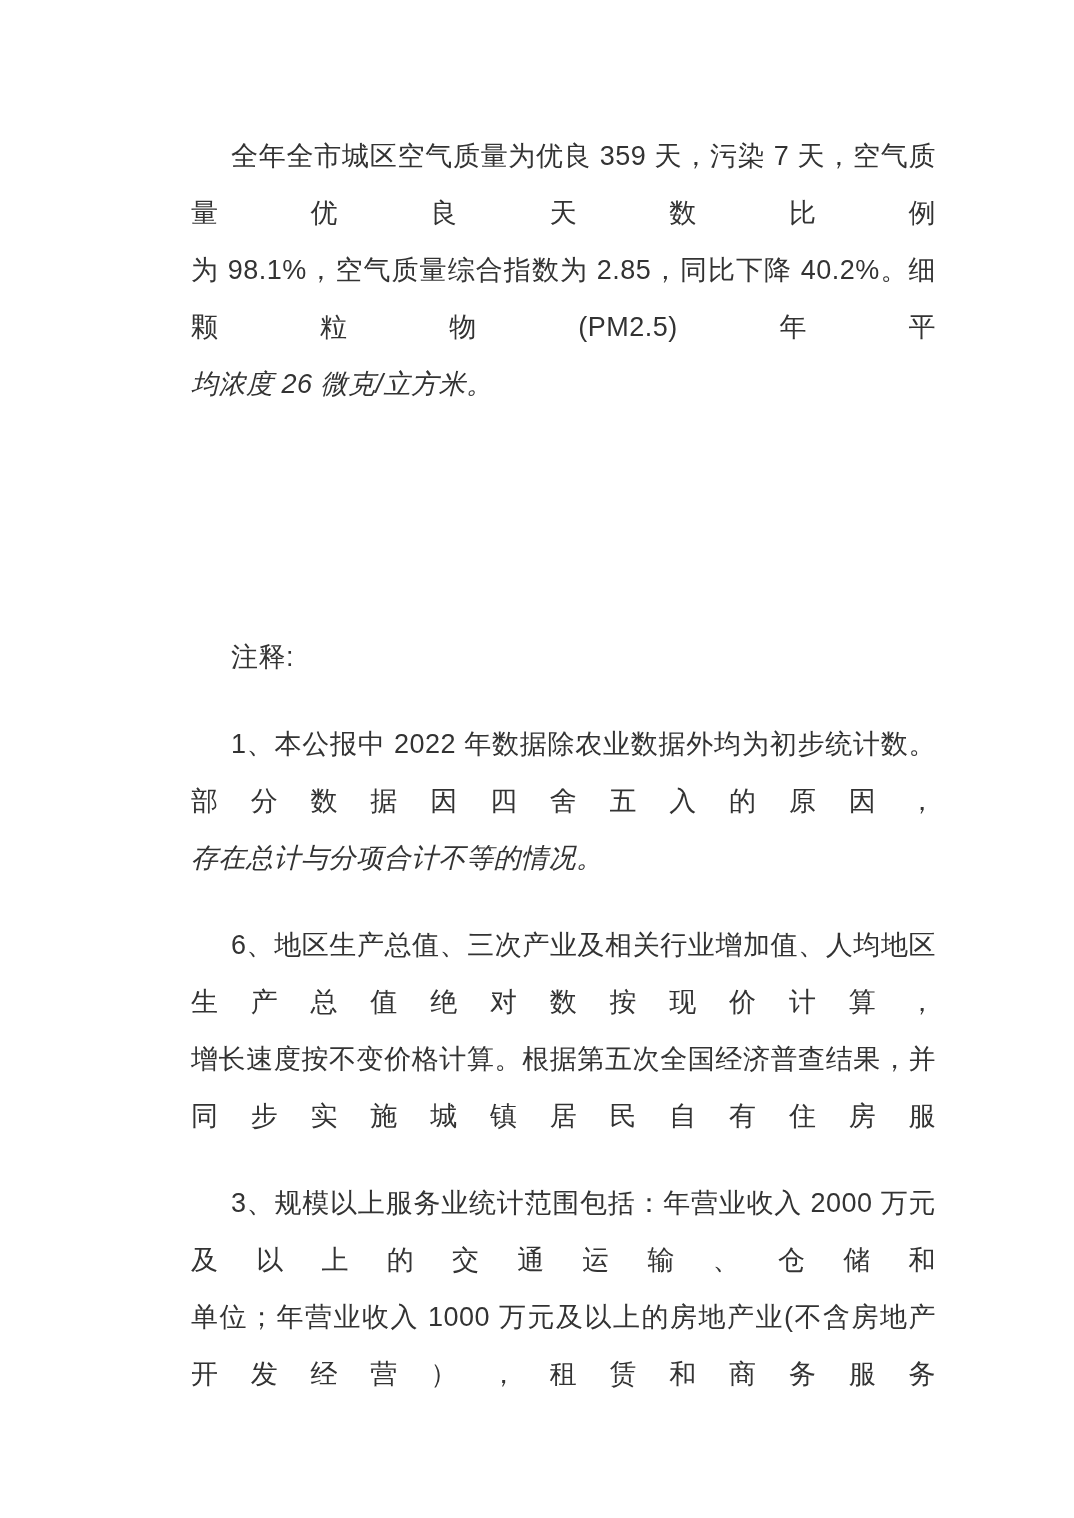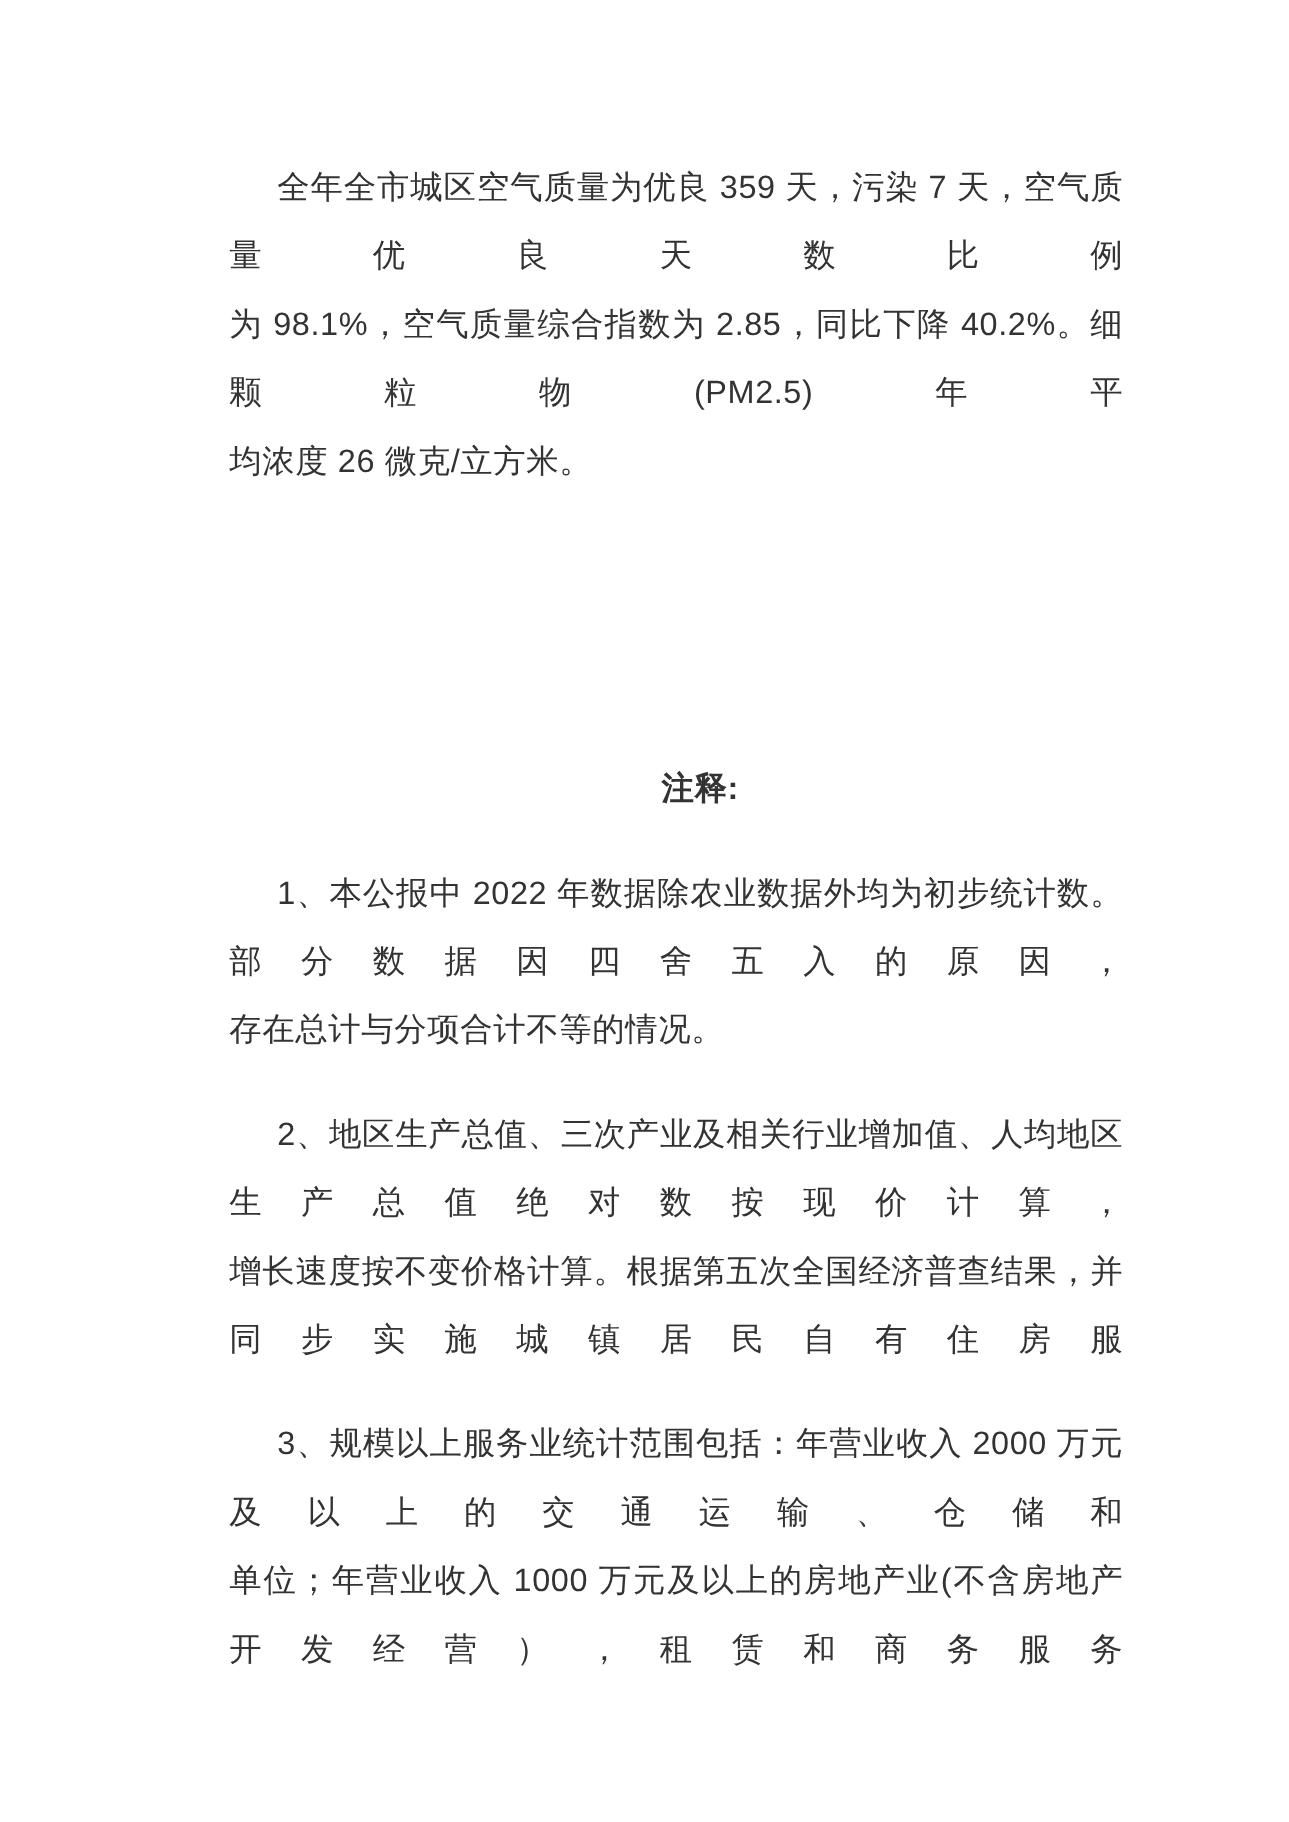--- a/index.html
+++ b/index.html
@@ -24,27 +24,26 @@
     color: #333333;
     letter-spacing: 0.5px;
   }
   .para { margin: 0; }
   .line {
     text-align: justify;
     text-align-last: justify;
     white-space: normal;
   }
   .line.first { text-indent: 40px; }
-  .line.last  { text-align-last: left; }
+  .line.last  { text-align-last: left; font-style: italic; }
   .big-gap { height: 216px; }
   .notes-heading {
-    font-weight: bold;
+    font-weight: normal;
     text-indent: 40px;
     line-height: 57px;
-    text-align: center;
   }
   .note { margin-top: 30px; }
 </style>
 </head>
 <body>
 
 <div class="page" style="background: rgb(255, 255, 255);">
   <div class="content" style="color: rgb(51, 51, 51);">
 
     <div class="para">
@@ -56,21 +55,21 @@
     <div class="big-gap"></div>
 
     <div class="notes-heading">注释:</div>
 
     <div class="para note">
         <div class="line first">1、本公报中 2022 年数据除农业数据外均为初步统计数。部分数据因四舍五入的原因，</div>
         <div class="line last">存在总计与分项合计不等的情况。</div>
       </div>
 
     <div class="para note">
-        <div class="line first">2、地区生产总值、三次产业及相关行业增加值、人均地区生产总值绝对数按现价计算，</div>
+        <div class="line first">6、地区生产总值、三次产业及相关行业增加值、人均地区生产总值绝对数按现价计算，</div>
         <div class="line">增长速度按不变价格计算。根据第五次全国经济普查结果，并同步实施城镇居民自有住房服</div>
       </div>
 
     <div class="para note">
         <div class="line first">3、规模以上服务业统计范围包括：年营业收入 2000 万元及以上的交通运输、仓储和</div>
         <div class="line">单位；年营业收入 1000 万元及以上的房地产业(不含房地产开发经营），租赁和商务服务</div>
       </div>
 
   </div>
 </div>

